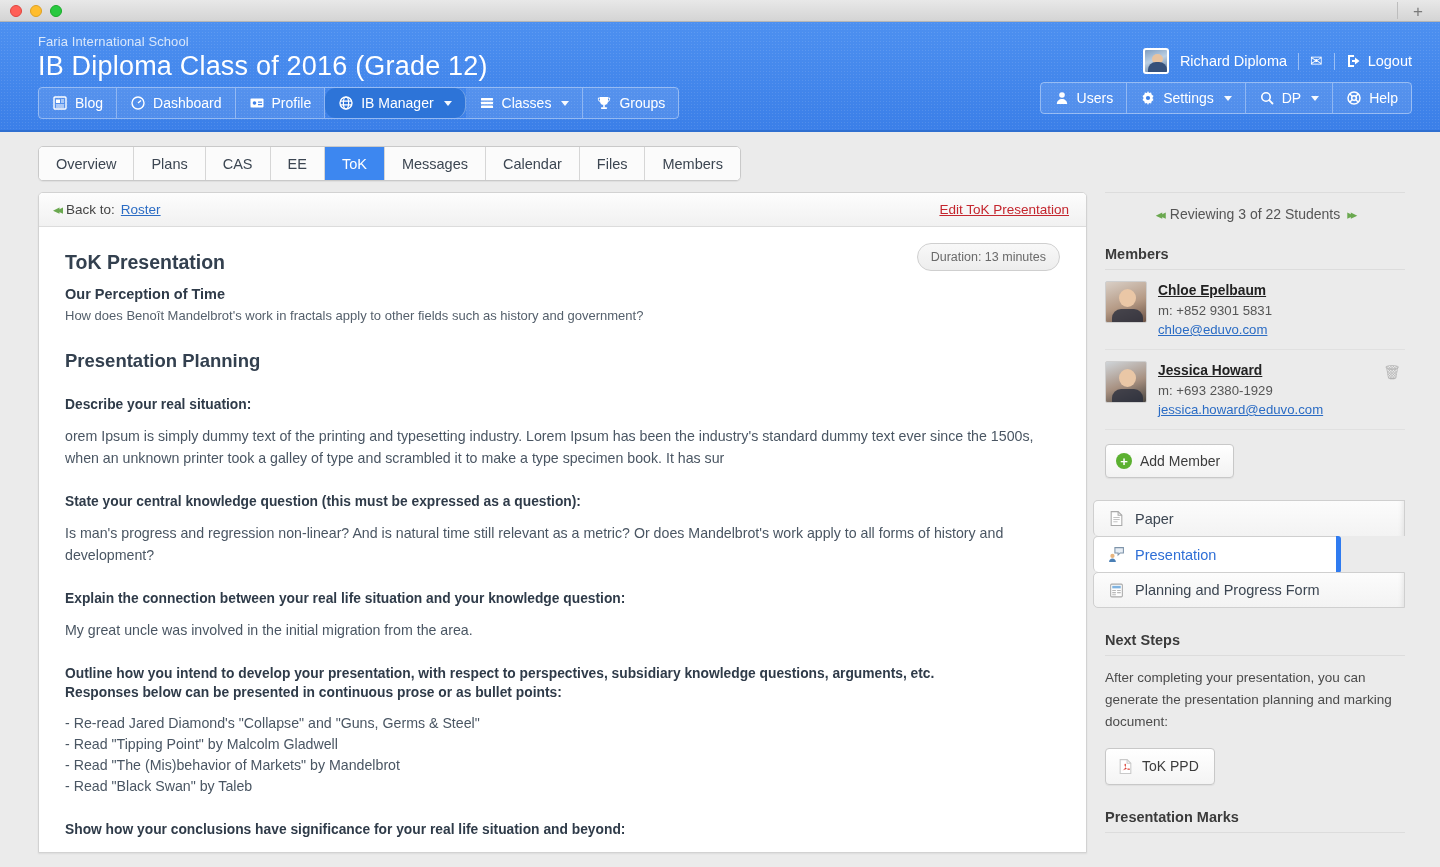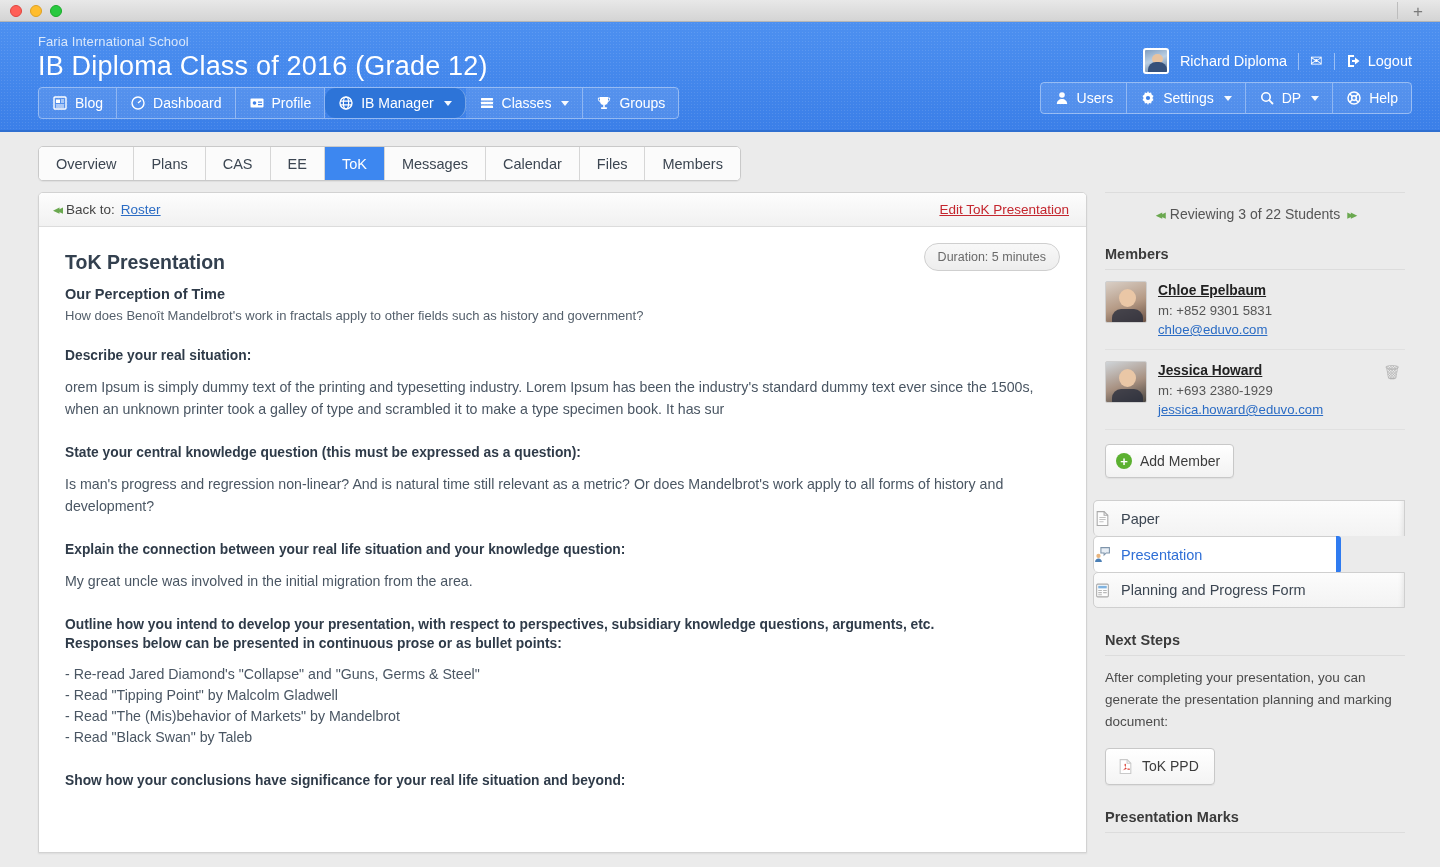--- a/index.html
+++ b/index.html
@@ -180,21 +180,21 @@
   }
   .plus-circ {
     width: 16px; height: 16px; border-radius: 50%;
     background: #5bb030; color: #fff; font-size: 13px; font-weight: bold;
     display: flex; align-items: center; justify-content: center; line-height: 1;
   }
 
   .navlist { margin-top: 22px; }
   .navitem {
     display: flex; align-items: center; gap: 10px;
-    height: 36px; padding-left: 0; font-size: 14.5px; color: #3c4652;
+    height: 36px; padding-left: 14px; font-size: 14.5px; color: #3c4652;
     background: linear-gradient(#fcfcfc,#f3f3f3);
     border: 1px solid #cfcfcf; border-bottom: none;
     border-radius: 5px 0 0 5px; margin-left: -12px; position: relative;
     box-shadow: inset -6px 0 6px -6px rgba(0,0,0,.12);
   }
   .navitem:first-child { }
   .navitem:last-child { border-bottom: 1px solid #cfcfcf; }
   .navitem.active {
     background: #fff; color: #2f6fd6; width: 246px;
     box-shadow: none; border-color: #cfcfcf;
@@ -361,26 +361,27 @@
     <div class="panel-head">
       <div class="backto">
         <span class="backarrow">◂◂</span>
         <span>Back to:</span>
         <a class="link-blue">Roster</a>
       </div>
       <a class="edit-link">Edit ToK Presentation</a>
     </div>
 
     <div class="panel-body">
-      <div class="duration">Duration: 5 minutes</div>
+      <div class="duration">Duration: 13 minutes</div>
       <div class="doc-title">ToK Presentation</div>
 
       <div class="sub-title">Our Perception of Time</div>
       <div class="sub-desc">How does Benoît Mandelbrot's work in fractals apply to other fields such as history and government?</div>
 
+      <div class="sect-title">Presentation Planning</div>
 
       <div class="q">Describe your real situation:</div>
       <div class="a">orem Ipsum is simply dummy text of the printing and typesetting industry. Lorem Ipsum has been the industry's standard dummy text ever since the 1500s, when an unknown printer took a galley of type and scrambled it to make a type specimen book. It has sur</div>
 
       <div class="q">State your central knowledge question (this must be expressed as a question):</div>
       <div class="a">Is man's progress and regression non-linear? And is natural time still relevant as a metric? Or does Mandelbrot's work apply to all forms of history and development?</div>
 
       <div class="q">Explain the connection between your real life situation and your knowledge question:</div>
       <div class="a">My great uncle was involved in the initial migration from the area.</div>
 

